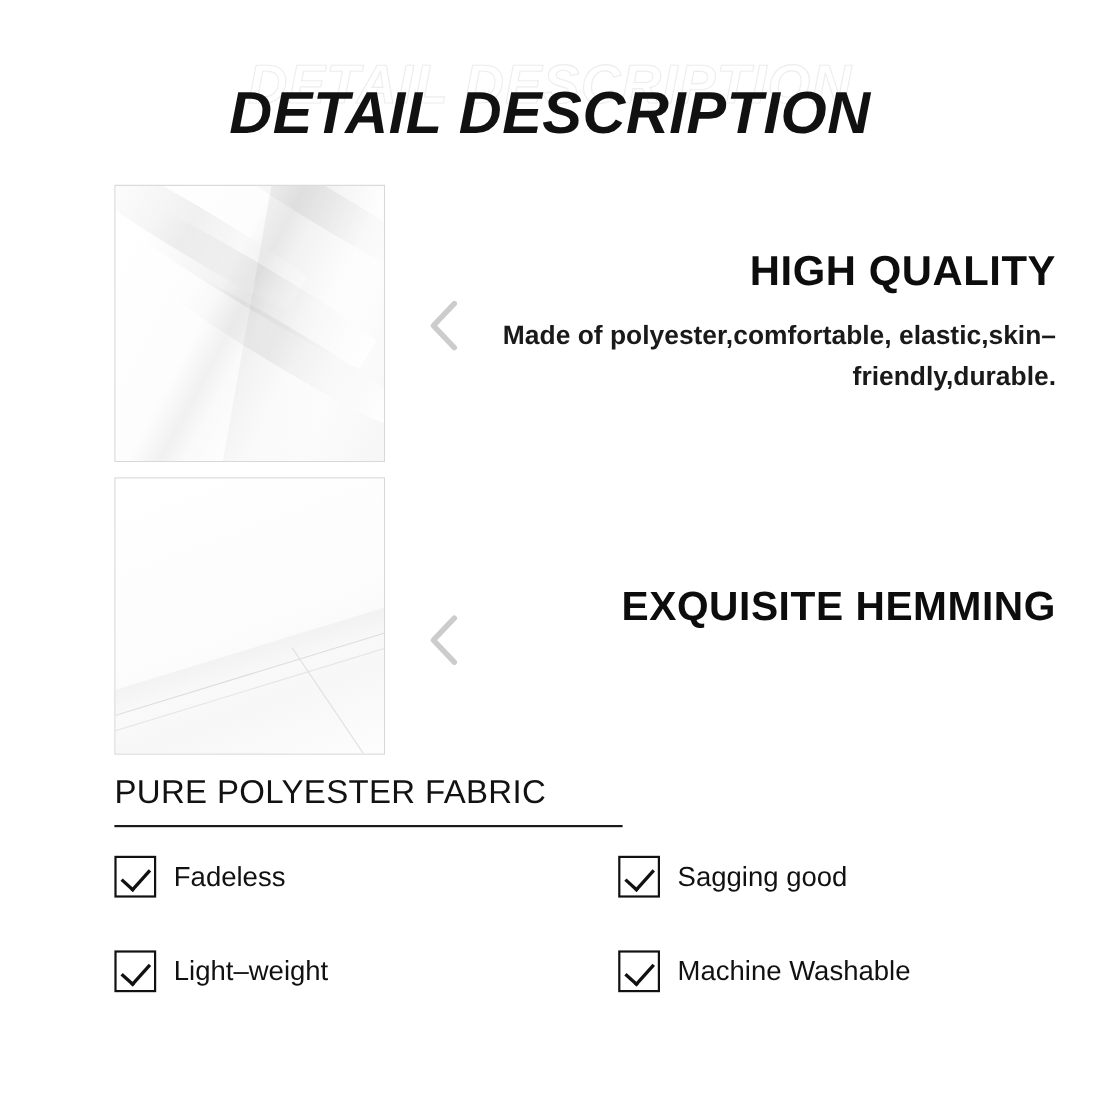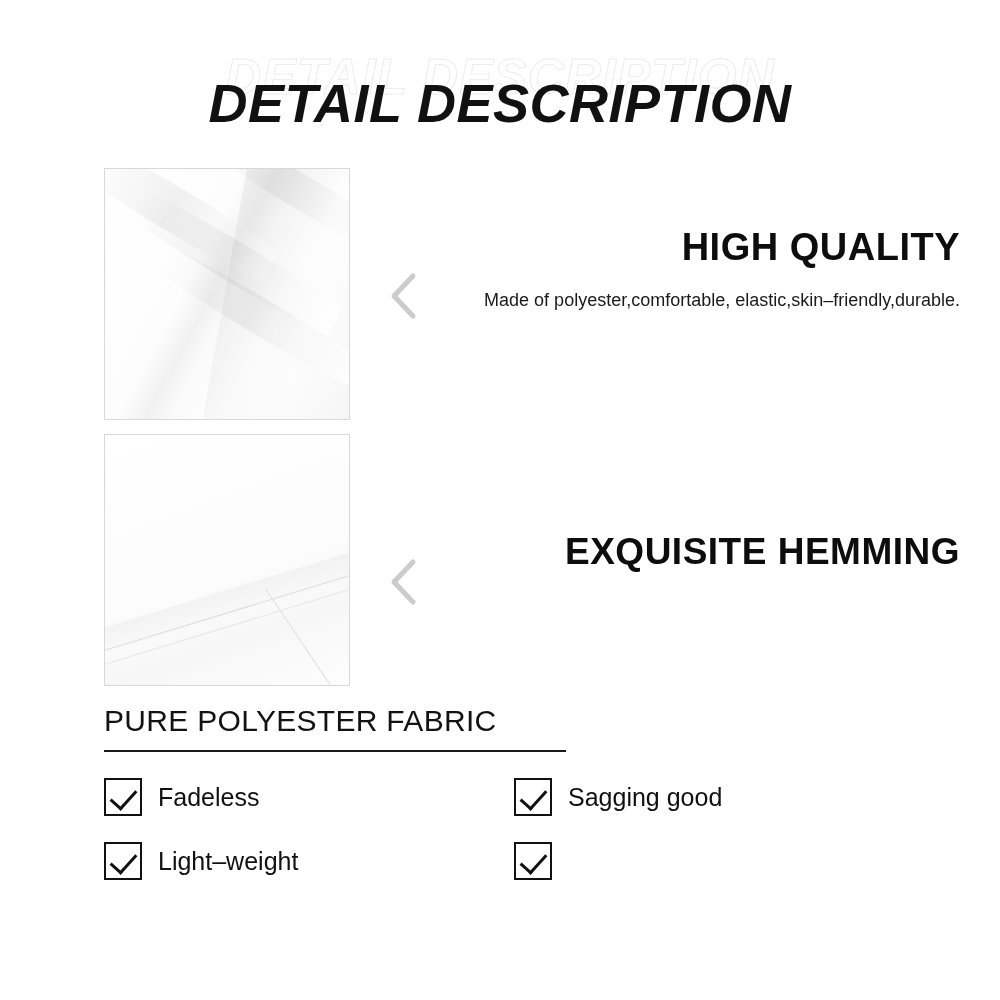--- a/index.html
+++ b/index.html
@@ -157,24 +157,24 @@
   .feat-title {
     font-size: 38px;
     font-weight: 700;
     letter-spacing: 0.5px;
     color: #0d0d0d;
     white-space: nowrap;
   }
   .feat-title.small { font-size: 37px; }
   .feat-desc {
     margin-top: 18px;
-    font-size: 18px;
+    font-size: 24px;
     line-height: 1.55;
     color: #1a1a1a;
-    font-weight: 400;
+    font-weight: 700;
   }
   .f1-text { top: 58px; }
   .f2-text { top: 82px; margin-top: 15px; }
 
   
   .bottom {
     position: absolute;
     left: 104px;
     top: 704px;
     width: 800px;
@@ -189,20 +189,21 @@
   .rule {
     width: 462px;
     height: 2px;
     background: #1a1a1a;
   }
   .check-grid {
     margin-top: 26px;
     display: grid;
     grid-template-columns: 410px 390px;
     grid-row-gap: 26px;
+    gap: 48px;
   }
   .check-item {
     display: flex;
     align-items: center;
   }
   .checkbox {
     width: 38px;
     height: 38px;
     border: 2px solid #111111;
     box-sizing: border-box;
@@ -291,17 +292,18 @@
       <div class="check-item">
         <span class="checkbox"></span>
         <span class="check-label">Sagging good</span>
       </div>
       <div class="check-item">
         <span class="checkbox"></span>
         <span class="check-label">Light–weight</span>
       </div>
       <div class="check-item">
         <span class="checkbox"></span>
+        <span class="check-label">Machine Washable</span>
       </div>
     </div>
   </div>
 
 </div>
 
 </body></html>

